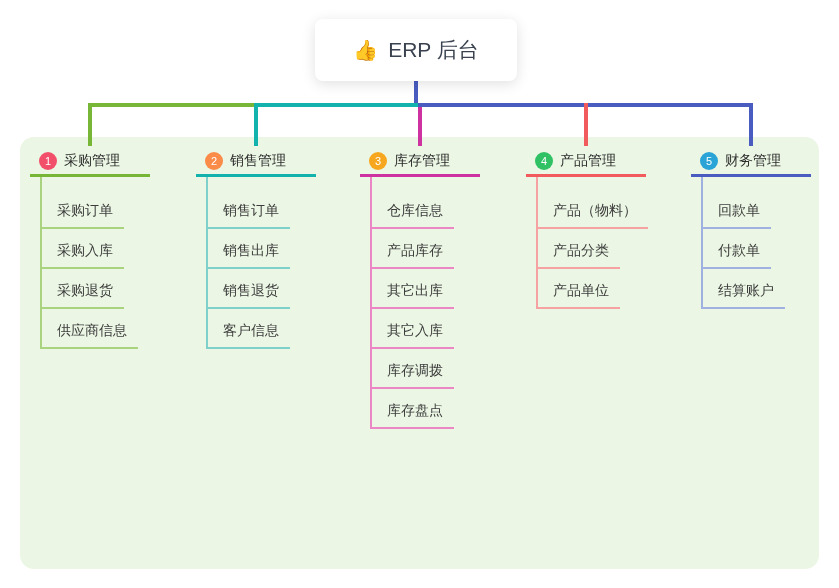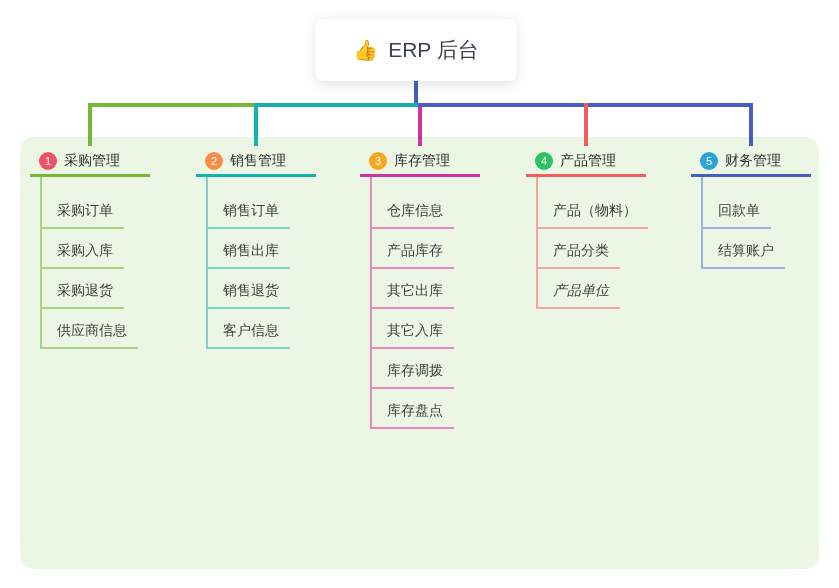--- a/index.html
+++ b/index.html
@@ -115,26 +115,27 @@
 </div>
 
 <div class="branch b4">
   <div class="branch-title" style="border-bottom-color: rgb(242, 91, 94);">
     <span class="badge" style="background: rgb(48, 193, 101);">4</span>
     <span class="branch-label">产品管理</span>
   </div>
   <div class="children" style="border-left-color: rgb(246, 162, 162);">
     <div class="child" style="border-bottom-color: rgb(246, 162, 162);">产品（物料）</div>
     <div class="child" style="border-bottom-color: rgb(246, 162, 162);">产品分类</div>
-    <div class="child" style="border-bottom-color: rgb(246, 162, 162); font-style: italic;">产品单位</div>
+    <div class="child" style="border-bottom-color: rgb(246, 162, 162);">产品单位</div>
   </div>
 </div>
 
 <div class="branch b5">
   <div class="branch-title" style="border-bottom-color: rgb(74, 92, 192);">
     <span class="badge" style="background: rgb(42, 163, 214);">5</span>
     <span class="branch-label">财务管理</span>
   </div>
   <div class="children" style="border-left-color: rgb(159, 177, 224); font-family: Liberation Serif, serif;">
     <div class="child" style="border-bottom-color: rgb(159, 177, 224);">回款单</div>
+    <div class="child" style="border-bottom-color: rgb(159, 177, 224);">付款单</div>
     <div class="child" style="border-bottom-color: rgb(159, 177, 224);">结算账户</div>
   </div>
 </div>
 
 </body></html>

